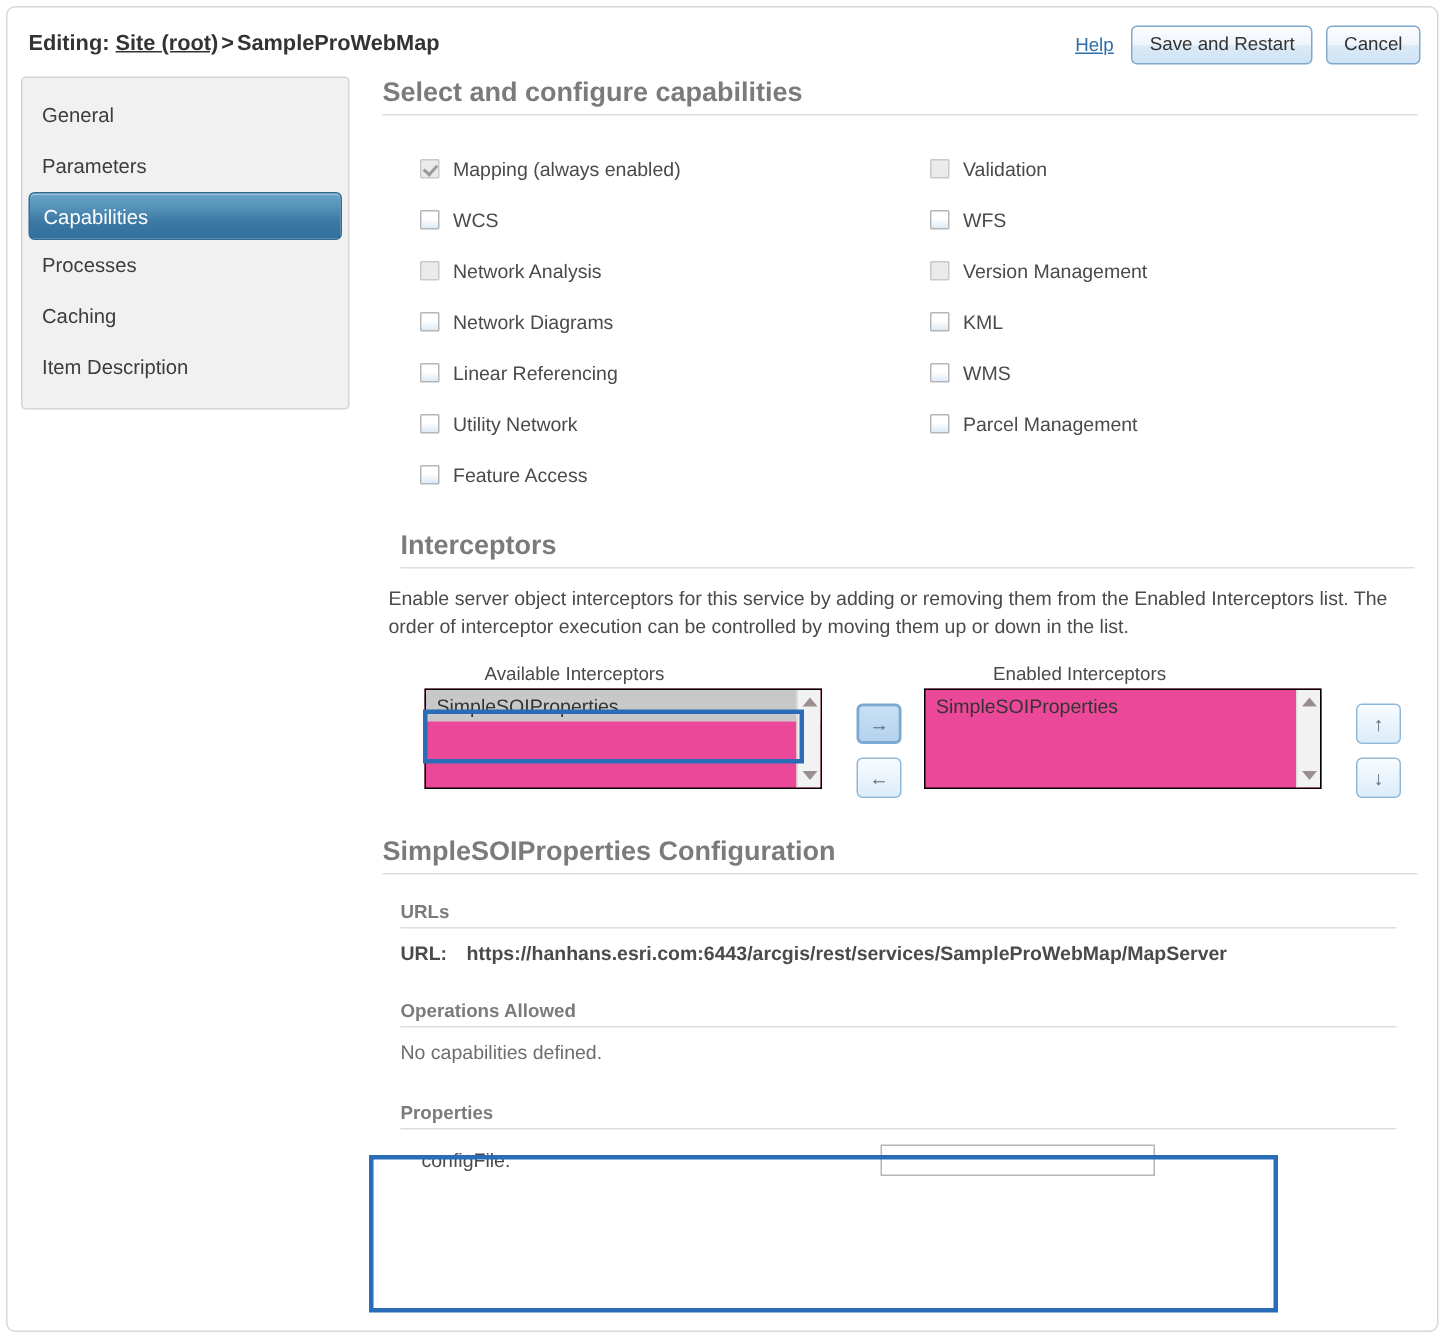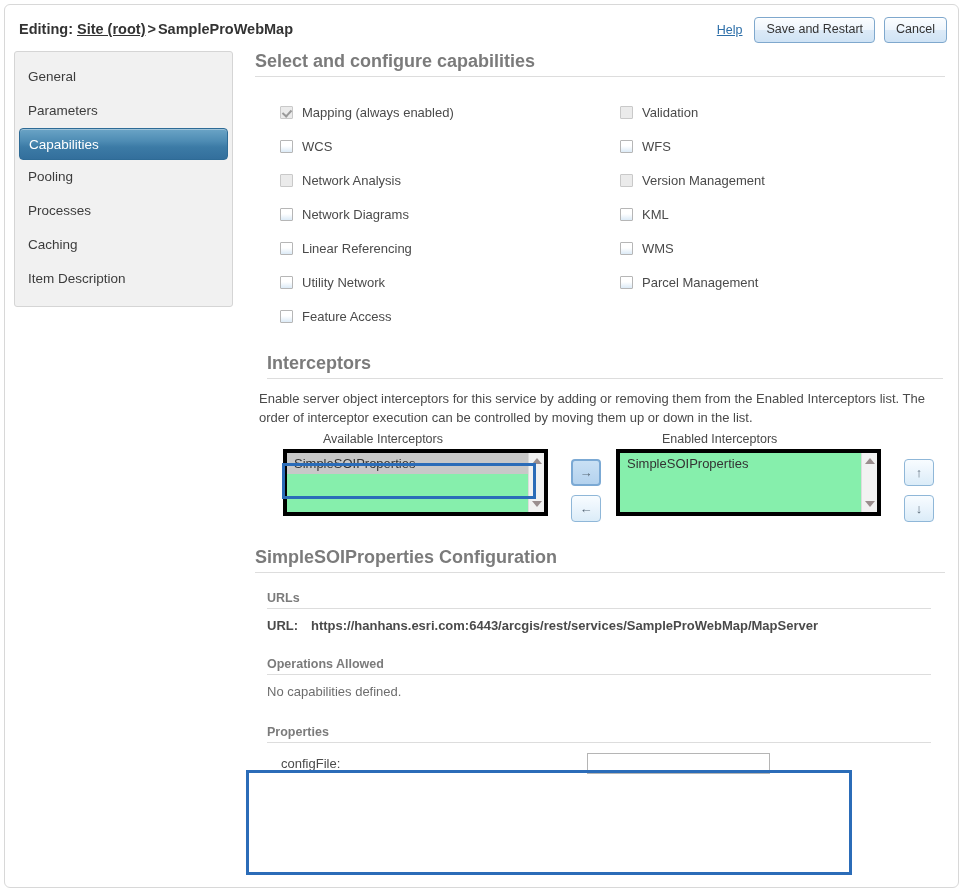--- a/index.html
+++ b/index.html
@@ -159,34 +159,34 @@
   
   #interceptors { margin-top: 20px; }
   #intercept-desc {
     margin-top: 10px;
     font-size: 13px;
     line-height: 19px;
     color: #4a4a4a;
     width: 676px;
   }
   #transfer-area {
-    margin-top: 4px;
+    margin-top: 14px;
     position: relative;
     height: 92px;
   }
   .list-col { position: absolute; top: 18px; }
   .list-title {
     position: absolute; top: -2px;
     font-size: 12.5px; color: #4a4a4a;
     white-space: nowrap;
   }
   .listbox {
     width: 265px; height: 67px;
-    border: 4px solid #000000;
-    background: #86efac;
+    border: 1px solid #000000;
+    background: #ec4899;
     position: relative;
     overflow: hidden;
   }
   .listbox .opt {
     font-size: 13px;
     color: #333333;
     padding: 3px 6px 3px 7px;
     white-space: nowrap;
     cursor: pointer;
   }
@@ -298,21 +298,20 @@
       <a href="#" class="help-link">Help</a>
       <button class="btn">Save and Restart</button>
       <button class="btn">Cancel</button>
     </div>
   </div>
 
   <div id="sidebar">
     <div class="side-item">General</div>
     <div class="side-item">Parameters</div>
     <div class="side-item selected">Capabilities</div>
-    <div class="side-item">Pooling</div>
     <div class="side-item">Processes</div>
     <div class="side-item">Caching</div>
     <div class="side-item">Item Description</div>
   </div>
 
   <div id="content">
 
     <div class="section-head">Select and configure capabilities</div>
 
     <div id="caps">

